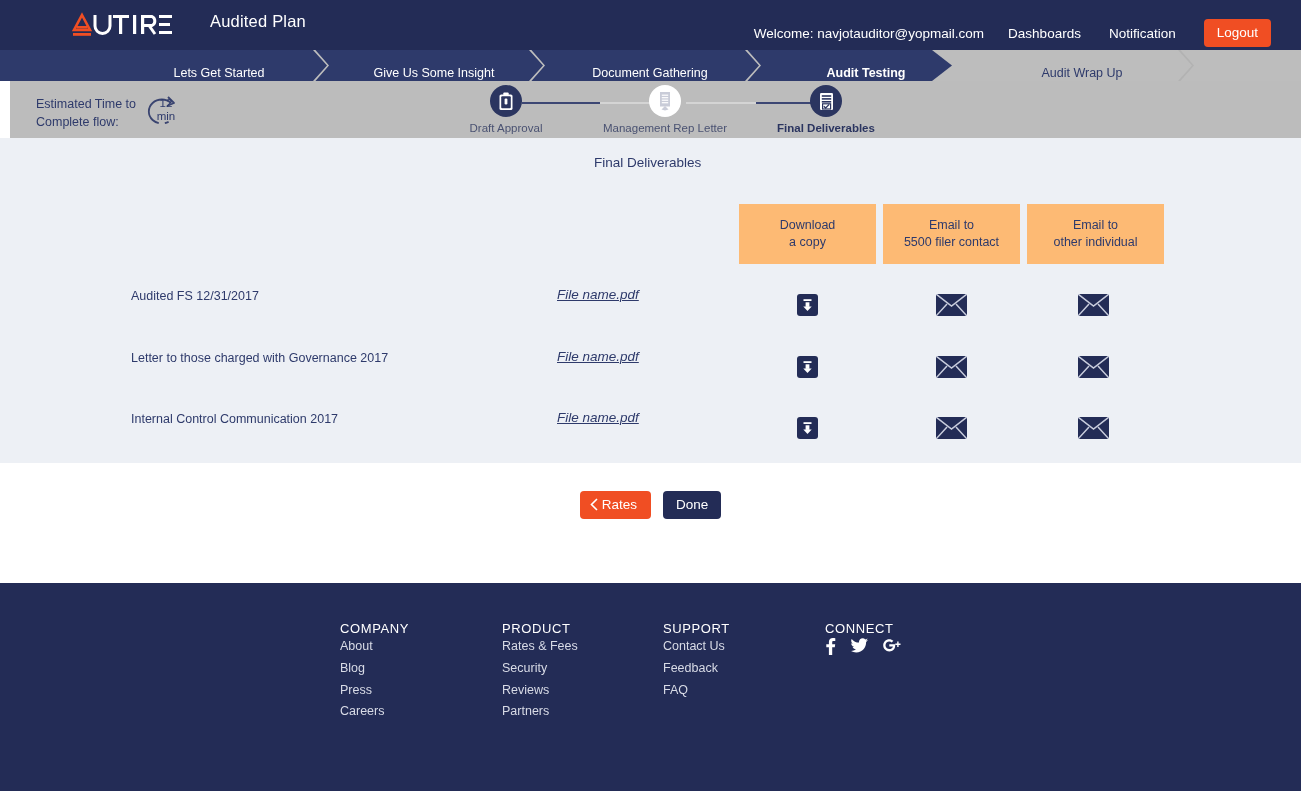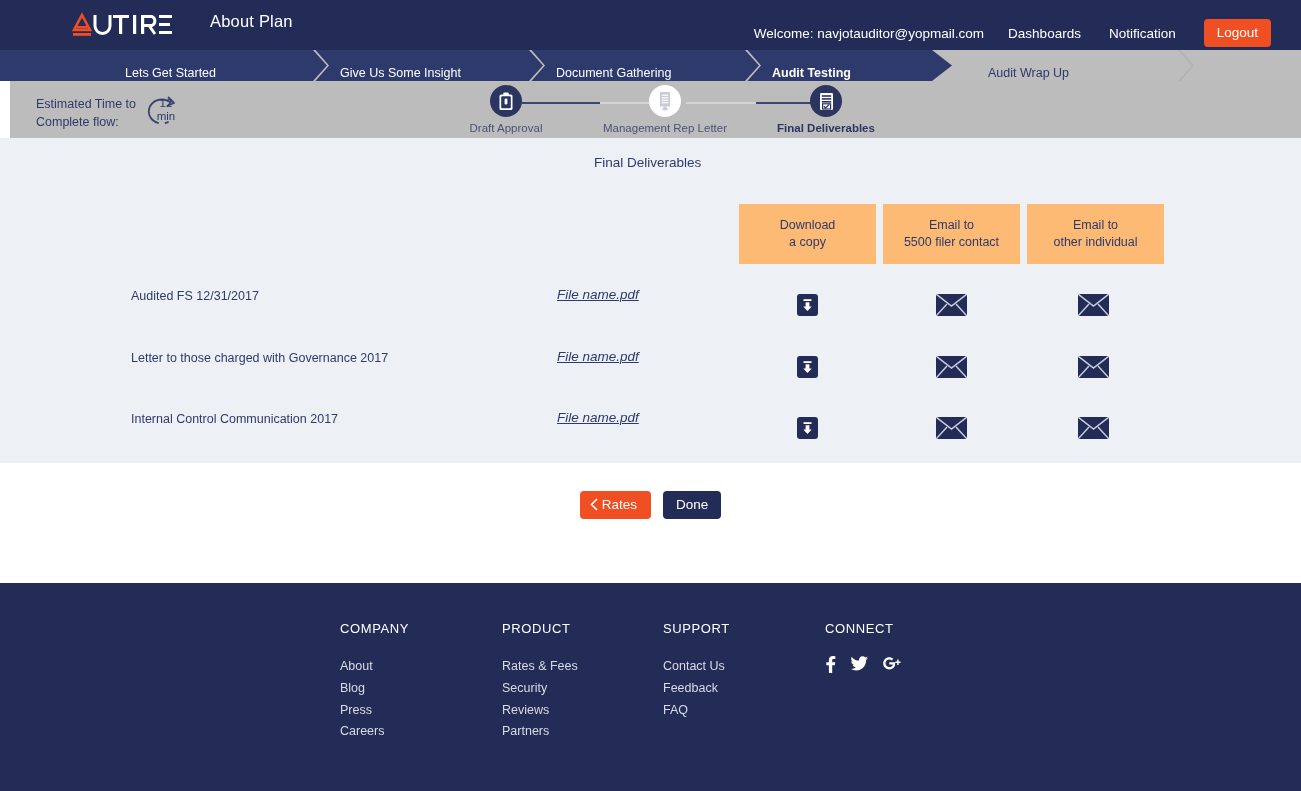--- a/index.html
+++ b/index.html
@@ -46,21 +46,21 @@
   .stepbar {
     position: absolute; top: 50px; left: 0; width: 1301px; height: 31px;
     background: #bdbdbd; overflow: hidden;
   }
   .stepbar-fill {
     position: absolute; top: 0; left: 0; height: 31px; width: 932px;
     background: #2e3a6b;
   }
   .step-chev {
     position: absolute; top: 0; height: 46px;
-    display: flex; align-items: center; justify-content: flex-start;
+    display: flex; align-items: center; justify-content: center;
     font-size: 12.5px; color: #ffffff; cursor: pointer;
     white-space: nowrap;
   }
   .step-chev.inactive { color: #2e3a6b; }
   .chev-sep {
     position: absolute; top: 0; width: 16px; height: 31px;
   }
   .chev-sep svg { display: block; }
 
   
@@ -151,21 +151,21 @@
     font-size: 13.5px; padding: 6px 13px 7px; border-radius: 4px; cursor: pointer;
   }
 
   
   .footer {
     position: absolute; top: 583px; left: 0; width: 1301px; height: 208px;
     background: #232c56;
   }
   .fcol { position: absolute; top: 38px; }
   .fcol-title {
-    color: #ffffff; font-size: 13px; letter-spacing: .6px; margin-bottom: 20px;
+    color: #ffffff; font-size: 13px; letter-spacing: .6px; margin-bottom: 0;
   }
   .fcol-link {
     display: block; color: #d8dbe6; font-size: 12.5px;
     text-decoration: none; line-height: 21.8px; cursor: pointer;
   }
   .socials { display: flex; gap: 15px; margin-top: 2px; }
   .social-ic { cursor: pointer; display: block; }
 </style>
 </head>
 <body>
@@ -183,21 +183,21 @@
         <rect x="51" y="3" width="3.2" height="19" fill="#ffffff"></rect>
         <rect x="65" y="3" width="3.2" height="19" fill="#ffffff"></rect>
         <rect x="73" y="3" width="3.2" height="19" fill="#ffffff"></rect>
         <path d="M76 4.5 L84 4.5 A5 5 0 0 1 84 13.5 L76 13.5" fill="none" stroke="#ffffff" stroke-width="3"></path>
         <path d="M81 13.5 L87 22" stroke="#ffffff" stroke-width="3" fill="none"></path>
         <rect x="91" y="3" width="13" height="3" fill="#ffffff"></rect>
         <rect x="91" y="11" width="11" height="3" fill="#ffffff"></rect>
         <rect x="91" y="19" width="13" height="3" fill="#ffffff"></rect>
       </svg>
     </div>
-    <div class="plan-name">About Plan</div>
+    <div class="plan-name">Audited Plan</div>
 
     <div class="top-right">
       <span class="welcome">Welcome: navjotauditor@yopmail.com</span>
       <a class="topnav-link">Dashboards</a>
       <a class="topnav-link">Notification</a>
       <button class="logout-btn">Logout</button>
     </div>
   </div>
 
   <div class="stepbar">

